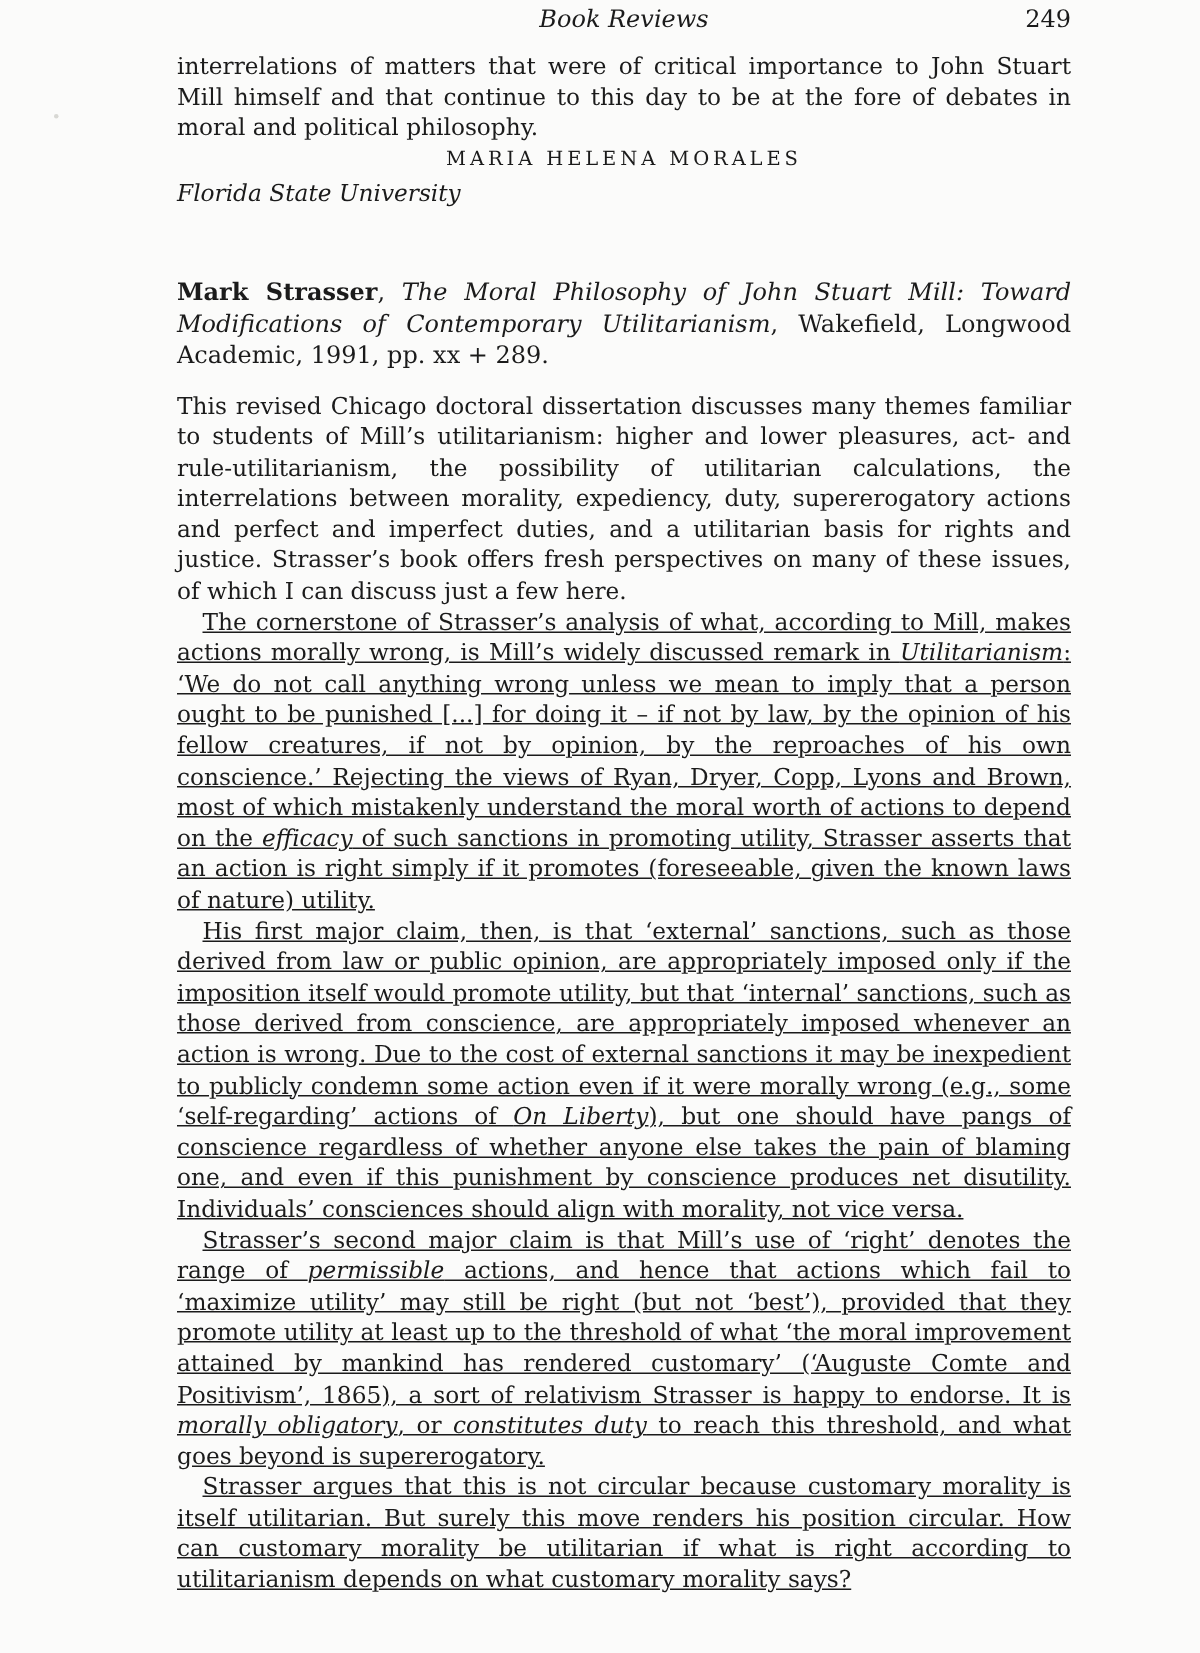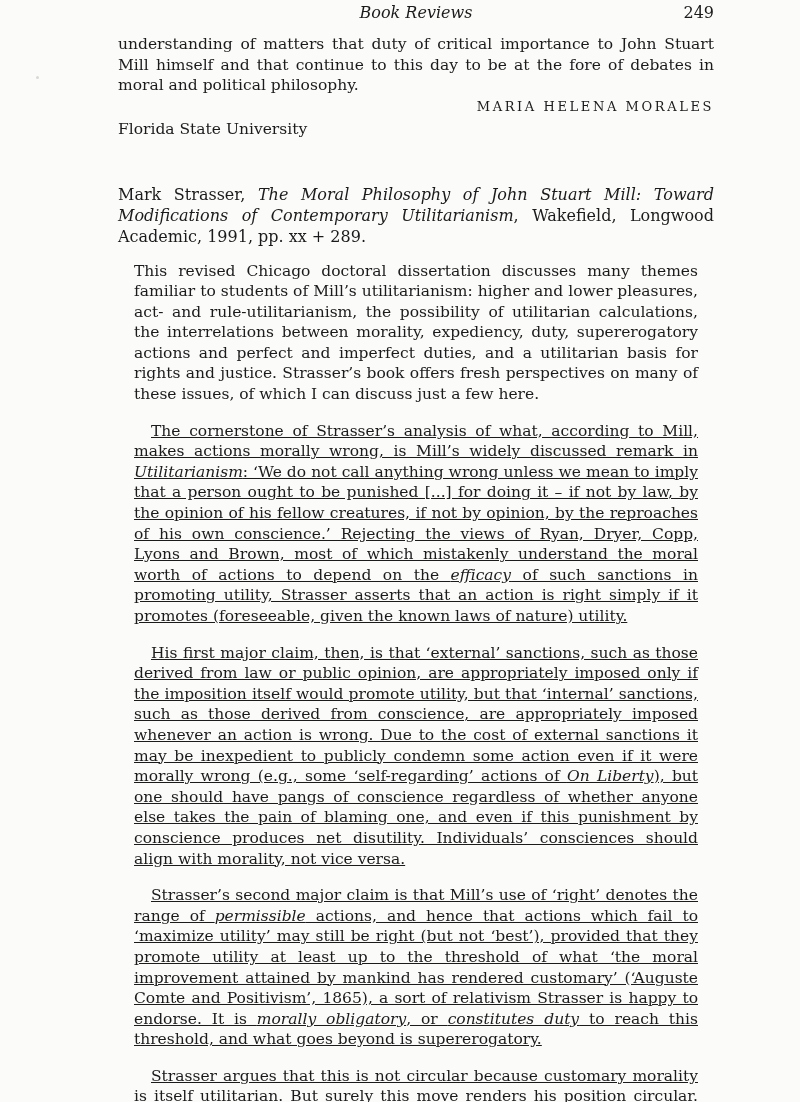--- a/index.html
+++ b/index.html
@@ -38,50 +38,51 @@
     font-style: normal;
   }
   .closing-para {
     margin: 9px 0 0 0;
     font-size: 15.5px;
     line-height: 20.5px;
     text-align: justify;
   }
   .reviewer {
     margin-top: 3px;
-    text-align: right;
+    text-align: center;
     font-size: 13px;
     letter-spacing: 2.6px;
   }
   .affiliation {
     margin-top: 6px;
     font-size: 15.5px;
+    font-style: italic;
   }
   .citation {
     margin: 46px 0 0 0;
     font-size: 16px;
     line-height: 21px;
     text-align: justify;
   }
   .body-para {
-    margin: 16px;
+    margin: 0;
     font-size: 15.5px;
     line-height: 20.6px;
     text-align: justify;
   }
   .first-body-para {
     margin-top: 14px;
   }
   .indent {
     text-indent: 17px;
     text-decoration: underline;
   }
   .run-normal { font-style: normal; font-weight: normal; }
   .run-italic { font-style: italic; }
-  .run-bold   { font-weight: normal; }
+  .run-bold   { font-weight: bold; }
   .scan-speck {
     position: absolute;
     left: 36px;
     top: 76px;
     width: 3px;
     height: 3px;
     background: #d8d8d4;
     border-radius: 50%;
   }
 </style>
@@ -90,21 +91,21 @@
 
 <div class="scan-speck"></div>
 
 <div class="text-block">
 
   <div class="running-head">
     <div class="head-title">Book Reviews</div>
     <div class="page-num">249</div>
   </div>
 
-  <p class="closing-para">understanding of matters that duty of critical importance to John Stuart Mill himself and that continue to this day to be at the fore of debates in moral and political philosophy.</p>
+  <p class="closing-para">interrelations of matters that were of critical importance to John Stuart Mill himself and that continue to this day to be at the fore of debates in moral and political philosophy.</p>
 
   <div class="reviewer">MARIA HELENA MORALES</div>
 
   <div class="affiliation">Florida State University</div>
 
   <p class="citation"><span class="run-bold">Mark Strasser</span><span class="run-normal">, </span><span class="run-italic">The Moral Philosophy of John Stuart Mill: Toward Modifications of Contemporary Utilitarianism</span><span class="run-normal">, Wakefield, Longwood Academic, 1991, pp. xx + 289.</span></p>
 
   <p class="body-para first-body-para"><span class="run-normal">This revised Chicago doctoral dissertation discusses many themes familiar to students of Mill’s utilitarianism: higher and lower pleasures, act- and rule-utilitarianism, the possibility of utilitarian calculations, the interrelations between morality, expediency, duty, supererogatory actions and perfect and imperfect duties, and a utilitarian basis for rights and justice. Strasser’s book offers fresh perspectives on many of these issues, of which I can discuss just a few here.</span></p>
 
   <p class="body-para indent"><span class="run-normal">The cornerstone of Strasser’s analysis of what, according to Mill, makes actions morally wrong, is Mill’s widely discussed remark in </span><span class="run-italic">Utilitarianism</span><span class="run-normal">: ‘We do not call anything wrong unless we mean to imply that a person ought to be punished [...] for doing it – if not by law, by the opinion of his fellow creatures, if not by opinion, by the reproaches of his own conscience.’ Rejecting the views of Ryan, Dryer, Copp, Lyons and Brown, most of which mistakenly understand the moral worth of actions to depend on the </span><span class="run-italic">efficacy</span><span class="run-normal"> of such sanctions in promoting utility, Strasser asserts that an action is right simply if it promotes (foreseeable, given the known laws of nature) utility.</span></p>

